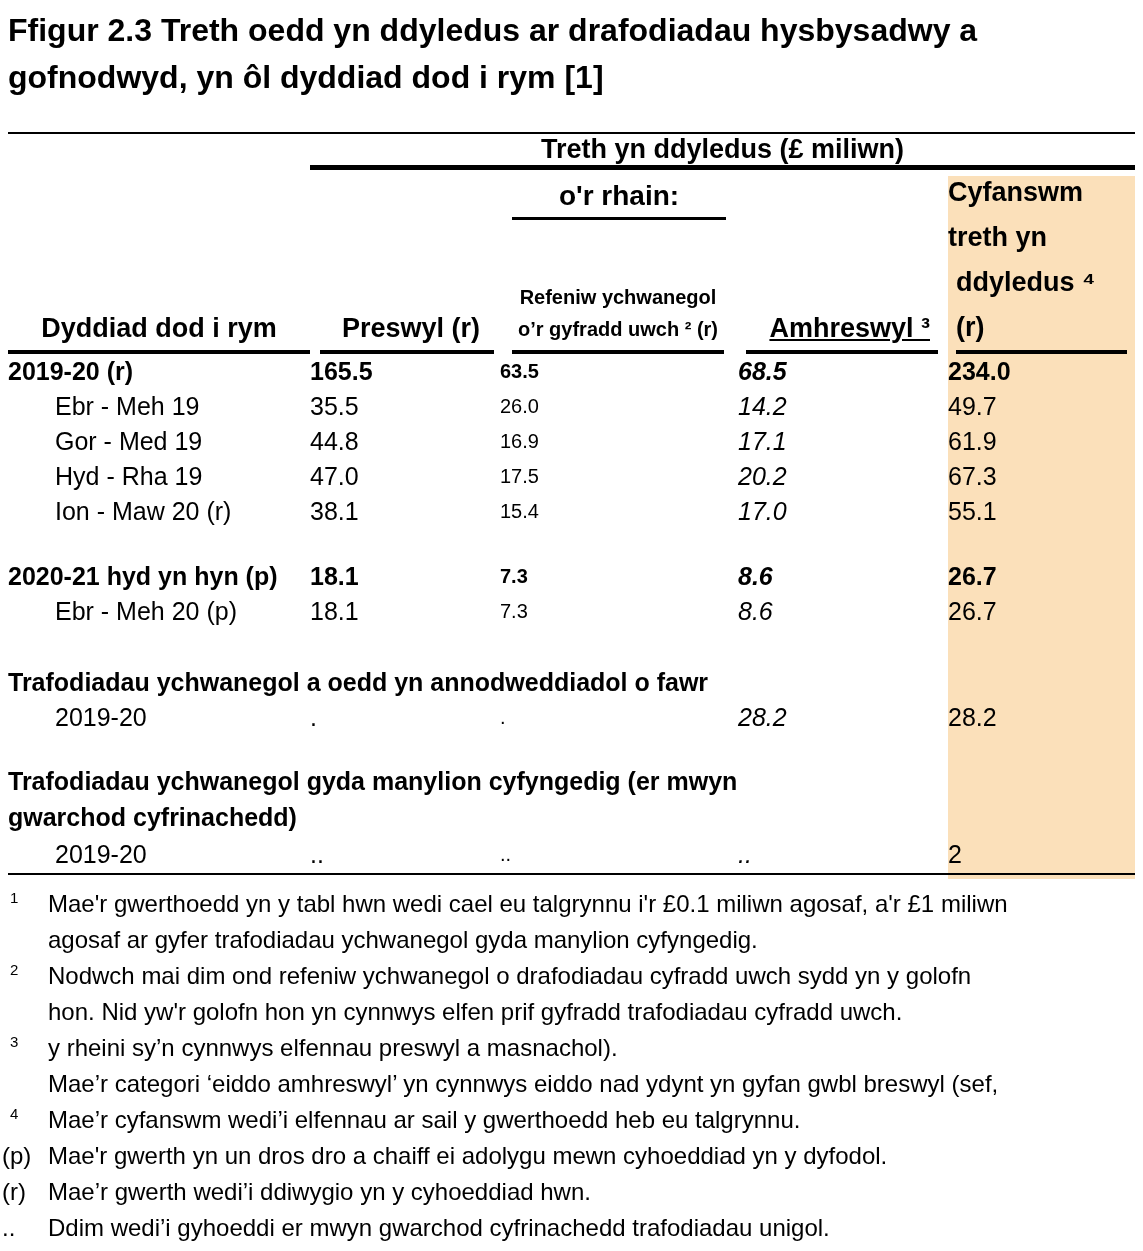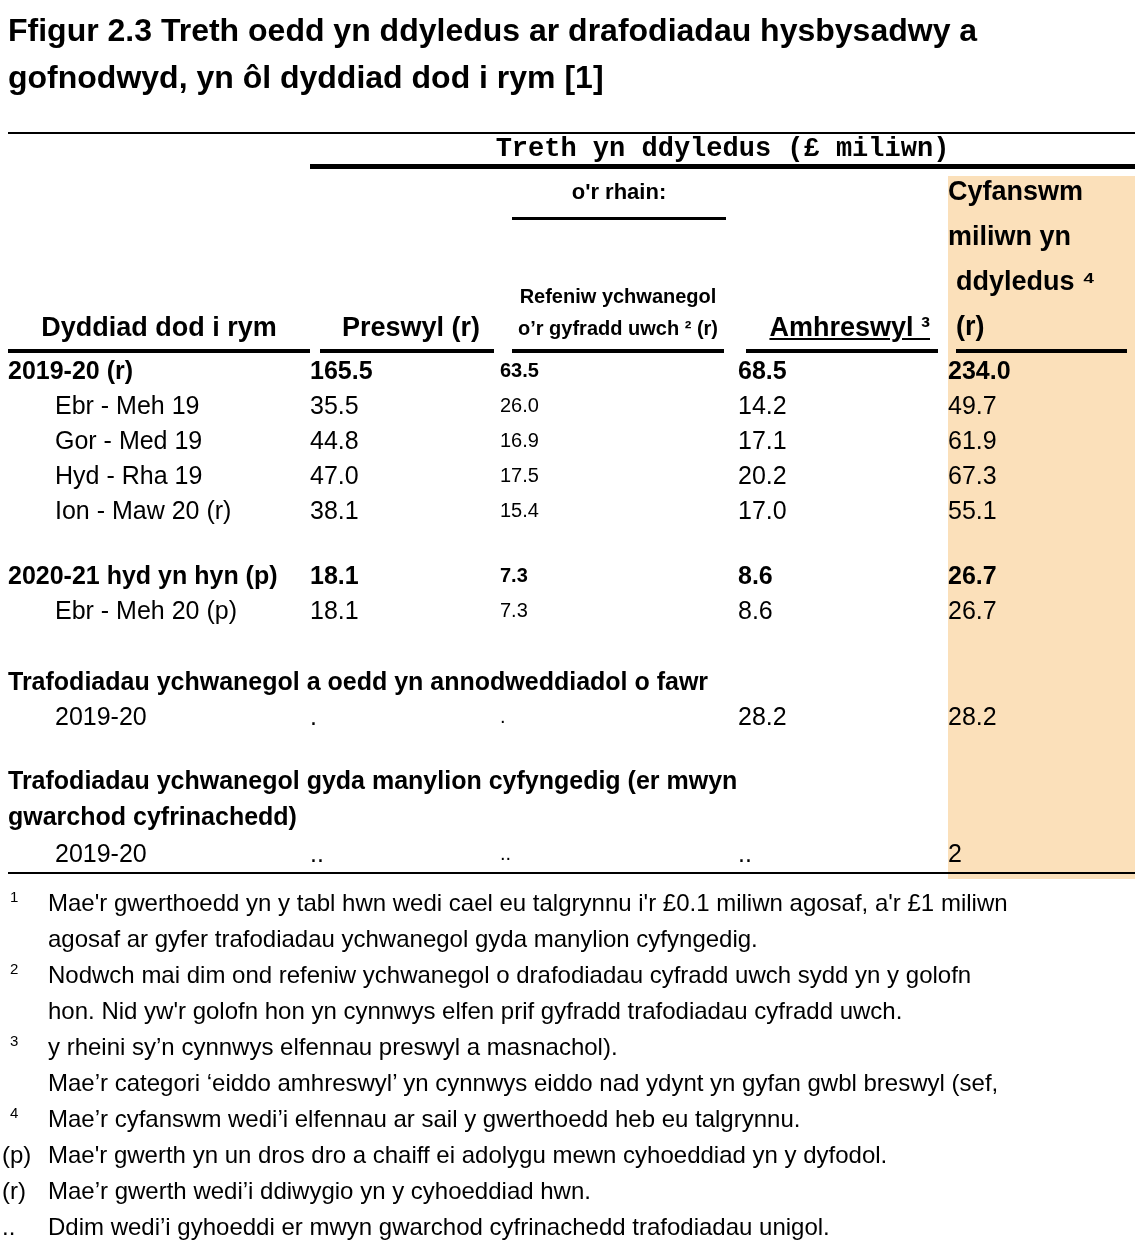--- a/index.html
+++ b/index.html
@@ -16,29 +16,29 @@
 
   
   .table-area { position:relative; margin:0 8px; width:1127px; }
   .top-rule { height:2px; background:#000; width:1127px; }
   .orange-band { position:absolute; left:940px; width:187px; top:44px; height:657px; z-index:0; }
 
   table { border-collapse:separate; border-spacing:0; table-layout:fixed; width:1127px; position:relative; z-index:1; background:transparent; }
   td { vertical-align:middle; }
 
   
-  .hrow-a { height:24px;font-family:Liberation Mono, monospace; }
+  .hrow-a { height:24px; }
   .group-head { font-size:27px; font-weight:bold; text-align:center; border-bottom:5px solid #000; }
   .hrow-b { height:90px; }
   .hrow-c { height:47px; }
   .hrow-c td { vertical-align:bottom; }
 
   .hr-col3 { position:relative; vertical-align:top; }
-  .orhain { margin:10px 12px 0 12px; text-align:center; font-size:22px; font-weight:bold;
-            border-bottom:3px solid #000; padding-bottom:12px; }
+  .orhain { margin:10px 12px 0 12px; text-align:center; font-size:28px; font-weight:bold;
+            border-bottom:3px solid #000; padding-bottom:5px; }
   .refeniw-wrap { position:absolute; bottom:0; left:12px; right:14px; text-align:center;
                   font-size:20px; font-weight:bold; line-height:32px;
                   border-bottom:4px solid #000; padding-bottom:5px; }
 
   .hr-col5 { vertical-align:bottom; text-align:left; font-size:27px; font-weight:bold; }
   .tl-line { line-height:45px; }
   .tl-last { border-bottom:4px solid #000; margin:0 8px; }
 
   .uline { border-bottom:4px solid #000; padding-bottom:6px; font-size:27px; font-weight:bold; }
   .u-c1 { text-align:center; }
@@ -47,21 +47,21 @@
 
   
   tbody td { height:35px; font-size:25px; }
   tbody tr.r-year td { font-weight:bold; }
   td.lbl { padding-left:0; }
   tr.r-quarter td.lbl { padding-left:47px; }
   td.num { text-align:left; }
   td.c2.num { padding-right:17px; }
   td.c3.num { padding-right:16px; }
   td.c3.sm  { font-size:20px; }
-  td.c4.num { padding-right:10px; }
+  td.c4.num { padding-right:10px;font-style:italic; }
   td.c5.num { padding-right:28px; }
   tr.sp-md td { height:30px; }
   tr.sp-lg td { height:35px; }
   tr.sp-sm td { height:28px; }
   tr.r-section td { font-weight:bold; }
   tr.r-section.tall td { height:72px; vertical-align:middle; }
   .section-lines div { line-height:36px; }
   tbody tr.r-last td { height:40px; border-bottom:2px solid #000; }
 
   
@@ -105,21 +105,21 @@
           <td class="hr-col3" rowspan="2">
             <div class="orhain">o'r rhain:</div>
             <div class="refeniw-wrap">
               <div>Refeniw ychwanegol</div>
               <div>o’r gyfradd uwch ² (r)</div>
             </div>
           </td>
           <td></td>
           <td class="hr-col5" rowspan="2">
             <div class="tl-line">Cyfanswm</div>
-            <div class="tl-line">miliwn yn</div>
+            <div class="tl-line">treth yn</div>
             <div class="tl-line tl-last">ddyledus ⁴ (r)</div>
           </td>
         </tr>
         <tr class="hrow-c">
           <td>
               <div class="uline u-c1">Dyddiad dod i rym</div>
             </td>
           <td>
               <div class="uline u-c2">Preswyl (r)</div>
             </td>

